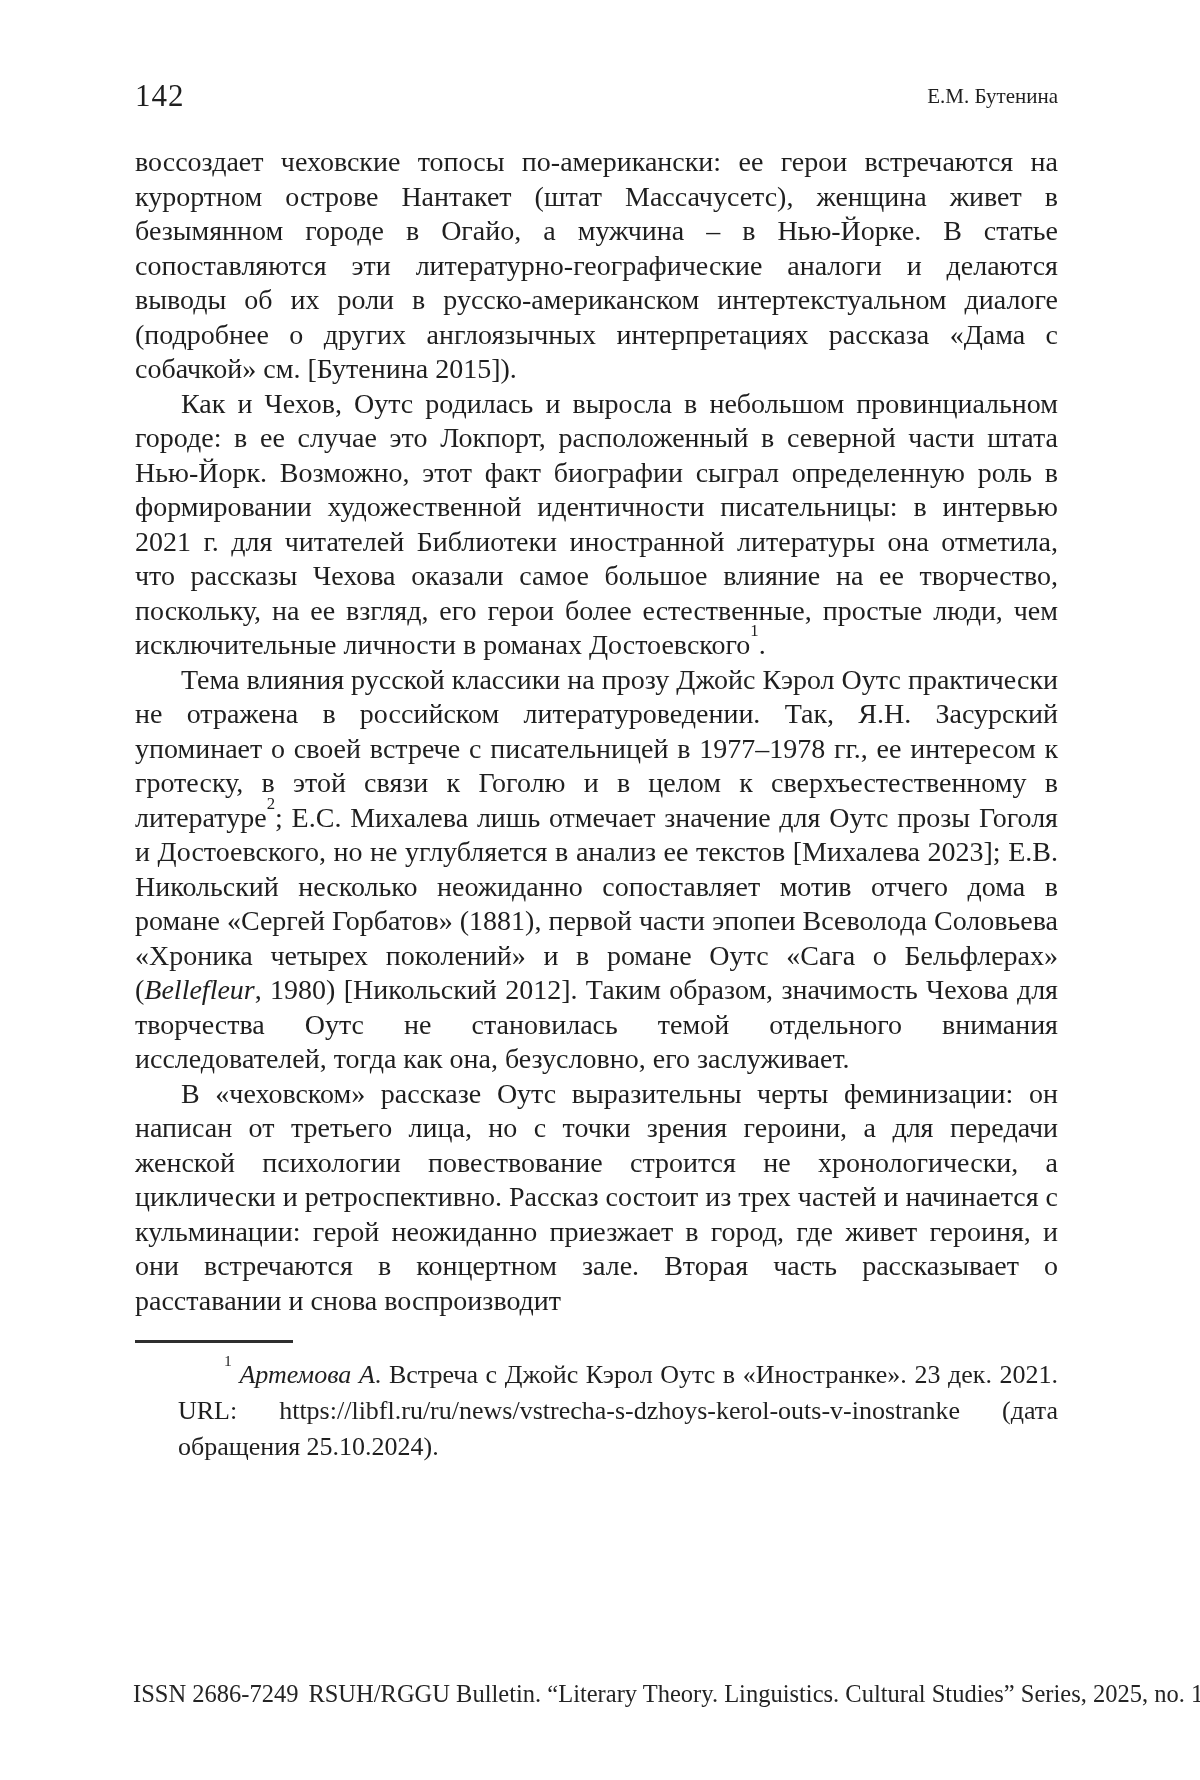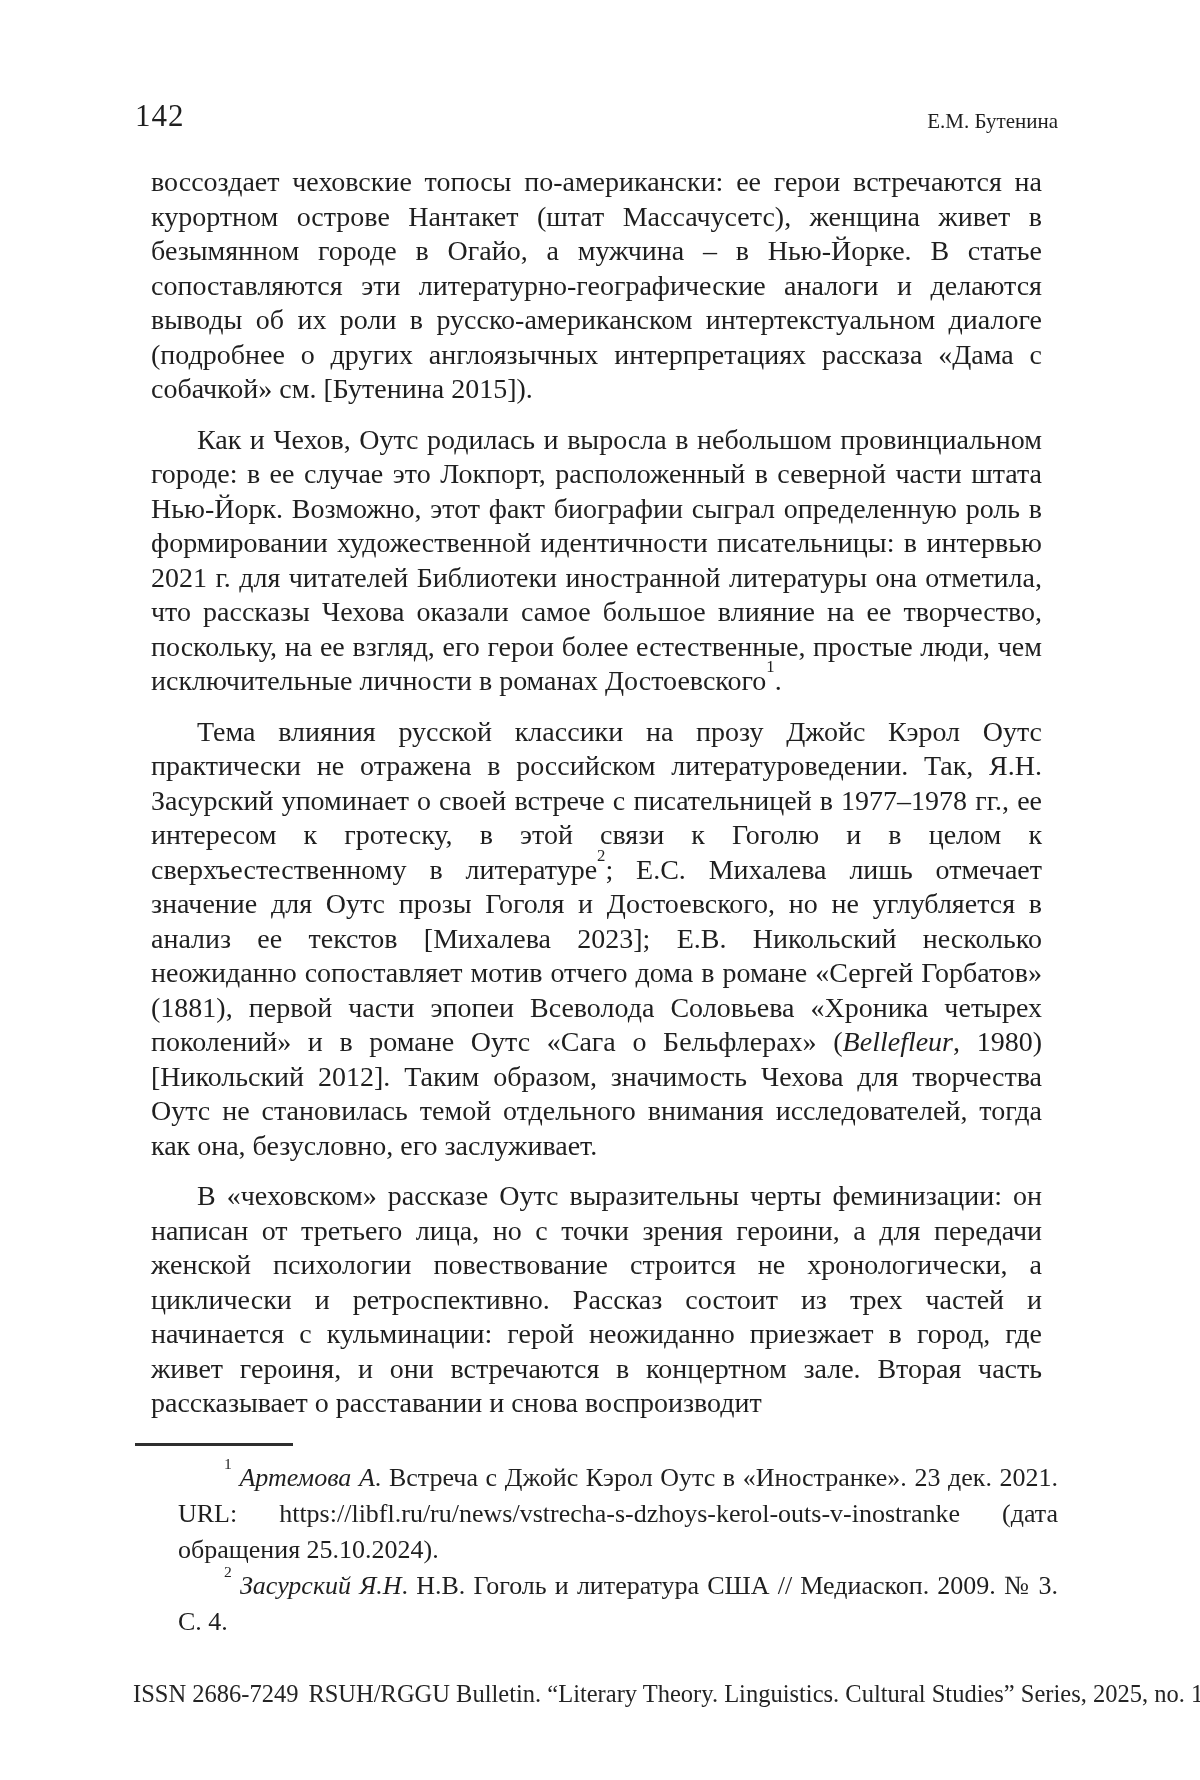--- a/index.html
+++ b/index.html
@@ -14,32 +14,31 @@
   }
   .sheet {
     position: absolute;
     top: 0; left: 0; right: 0; bottom: 0;
     padding: 78px 142px 0 135px;
     box-sizing: border-box;
   }
   .page-header {
     display: flex;
     justify-content: space-between;
-    align-items: flex-end;
-    margin-top: 20px;
+    align-items: center;
   }
   .page-number { font-size: 31px; letter-spacing: 1px; }
   .author-name { font-size: 21px; }
   .article-body {
     margin-top: 31px;
     font-size: 28px;
     line-height: 34.5px;
     text-align: justify;
   }
-  .article-body p { margin: 16px; padding: 0; }
+  .article-body p { margin: 0; padding: 0; }
   .article-body p.indent { text-indent: 46px; }
   sup {
     font-size: 0.6em;
     line-height: 0;
     position: relative;
     top: -0.45em;
   }
   i { }
   .footnote-rule {
     margin: 22px 0 14px 0;
@@ -78,20 +77,19 @@
     <p><span>воссоздает чеховские топосы по-американски: ее герои встречаются на курортном острове Нантакет (штат Массачусетс), женщина живет в безымянном городе в Огайо, а мужчина – в Нью-Йорке. В статье сопоставляются эти литературно-географические аналоги и делаются выводы об их роли в русско-американском интертекстуальном диалоге (подробнее о других англоязычных интерпретациях рассказа «Дама с собачкой» см. [Бутенина 2015]).</span></p>
     <p class="indent"><span>Как и Чехов, Оутс родилась и выросла в небольшом провинциальном городе: в ее случае это Локпорт, расположенный в северной части штата Нью-Йорк. Возможно, этот факт биографии сыграл определенную роль в формировании художественной идентичности писательницы: в интервью 2021 г. для читателей Библиотеки иностранной литературы она отметила, что рассказы Чехова оказали самое большое влияние на ее творчество, поскольку, на ее взгляд, его герои более естественные, простые люди, чем исключительные личности в романах Достоевского</span><sup>1</sup><span>.</span></p>
     <p class="indent"><span>Тема влияния русской классики на прозу Джойс Кэрол Оутс практически не отражена в российском литературоведении. Так, Я.Н. Засурский упоминает о своей встрече с писательницей в 1977–1978 гг., ее интересом к гротеску, в этой связи к Гоголю и в целом к сверхъестественному в литературе</span><sup>2</sup><span>; Е.С. Михалева лишь отмечает значение для Оутс прозы Гоголя и Достоевского, но не углубляется в анализ ее текстов [Михалева 2023]; Е.В. Никольский несколько неожиданно сопоставляет мотив отчего дома в романе «Сергей Горбатов» (1881), первой части эпопеи Всеволода Соловьева «Хроника четырех поколений» и в романе Оутс «Сага о Бельфлерах» (</span><i>Bellefleur</i><span>, 1980) [Никольский 2012]. Таким образом, значимость Чехова для творчества Оутс не становилась темой отдельного внимания исследователей, тогда как она, безусловно, его заслуживает.</span></p>
     <p class="indent"><span>В «чеховском» рассказе Оутс выразительны черты феминизации: он написан от третьего лица, но с точки зрения героини, а для передачи женской психологии повествование строится не хронологически, а циклически и ретроспективно. Рассказ состоит из трех частей и начинается с кульминации: герой неожиданно приезжает в город, где живет героиня, и они встречаются в концертном зале. Вторая часть рассказывает о расставании и снова воспроизводит</span></p>
   </div>
 
   <hr class="footnote-rule">
 
   <div class="footnotes">
     <p class="footnote-item"><sup>1</sup><span> </span><i>Артемова А</i><span>. Встреча с Джойс Кэрол Оутс в «Иностранке». 23 дек. 2021. URL: https://libfl.ru/ru/news/vstrecha-s-dzhoys-kerol-outs-v-inostranke (дата обращения 25.10.2024).</span></p>
-    <p class="footnote-item"><sup>2</sup><span> </span><i>Засурский Я.Н</i><span>. Н.В. Гоголь и литература США // Медиаскоп. 2009. № 3. С. 4.</span></p>
   </div>
 
   <div class="page-footer">
     <span>ISSN 2686-7249</span><span class="gap"></span><span>RSUH/RGGU Bulletin. “Literary Theory. Linguistics. Cultural Studies” Series, 2025, no. 1</span>
   </div>
 
 </div>
 
 </body></html>

